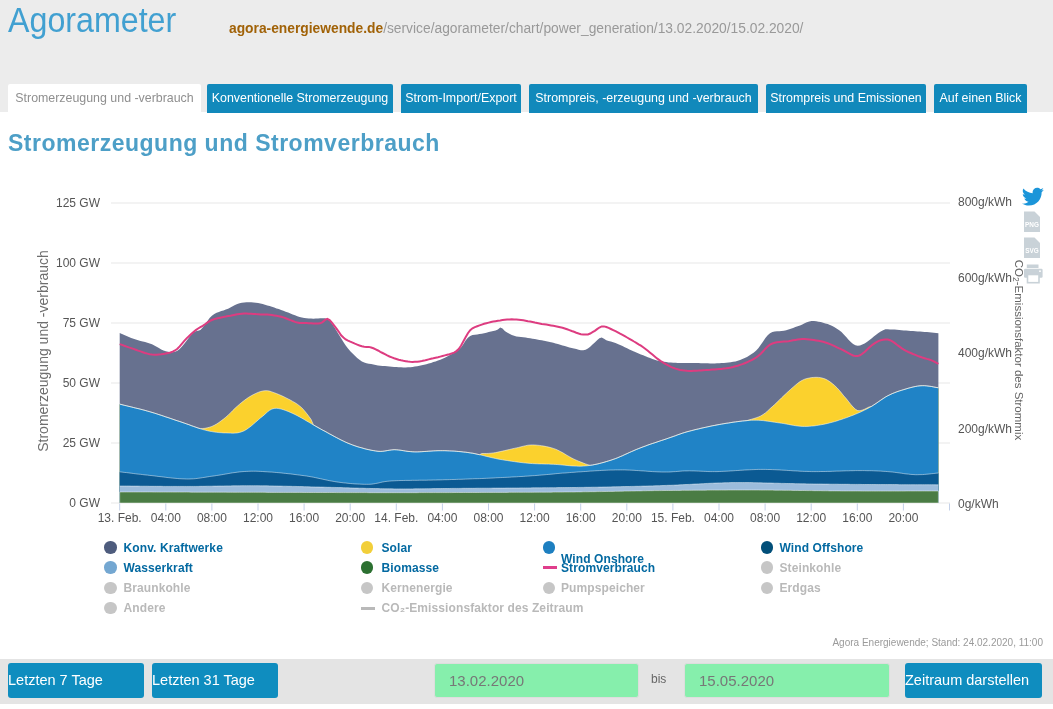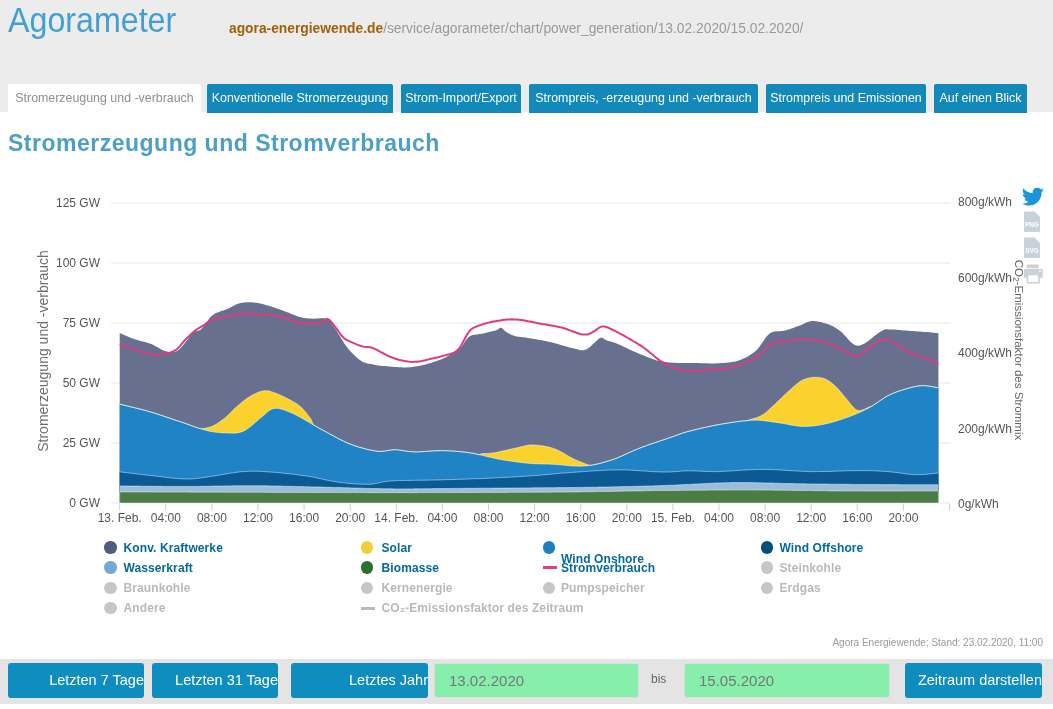--- a/index.html
+++ b/index.html
@@ -16,21 +16,21 @@
 #tab5{left:766px;width:160px}
 #tab6{left:934px;width:93px}
 #h2{left:8px;top:130px;font-size:23px;letter-spacing:0.5px;color:#4d9fc7;font-weight:bold}
 .ax{font-size:12px;fill:#555;font-family:"Liberation Sans",sans-serif}
 .leg{font-size:12px;font-weight:bold;color:#0369a1;white-space:nowrap;letter-spacing:0.1px}
 .leg.off{color:#b9b9b9}
 .dot{width:12.5px;height:12.5px;border-radius:50%}
 .dash{width:14px;height:3px}
 #stand{right:10px;top:637px;font-size:10px;color:#9a9a9a}
 #bbar{left:0;top:659px;width:1053px;height:45px;background:#e4e4e4}
-.btn{top:663px;height:35px;background:#0f8dbf;color:#fff;font-size:14.5px;text-align:right;line-height:35px;border-radius:3px}
+.btn{top:663px;height:35px;background:#0f8dbf;color:#fff;font-size:14.5px;text-align:left;line-height:35px;border-radius:3px}
 .inp{top:663px;height:35px;background:#86efac;border:1px solid #ddd;border-radius:3px;font-size:15px;color:#777;line-height:33px;padding-left:14px}
 #bis{left:651px;top:672px;font-size:12px;color:#666}
 </style></head>
 <body>
 <div id="page">
 <div id="header" class="abs"></div>
 <div id="logo" class="abs">Agorameter</div>
 <div id="url" class="abs"><b>agora-energiewende.de</b>/service/agorameter/chart/power_generation/13.02.2020/15.02.2020/</div>
 <div id="tab1" class="abs tab">Stromerzeugung und -verbrauch</div>
 <div id="tab2" class="abs tab">Konventionelle Stromerzeugung</div>
@@ -143,21 +143,20 @@
     <div class="abs dot" style="left:360.5px;top:581.6px;background:#c6c6c6"></div>
     <div class="abs leg off" style="left:381.5px;top:581.1px">Kernenergie</div>
     <div class="abs dot" style="left:542.5px;top:581.6px;background:#c6c6c6"></div>
     <div class="abs leg off" style="left:561.0px;top:581.1px">Pumpspeicher</div>
     <div class="abs dot" style="left:760.5px;top:581.6px;background:#c6c6c6"></div>
     <div class="abs leg off" style="left:779.5px;top:581.1px">Erdgas</div>
     <div class="abs dot" style="left:104.0px;top:601.9px;background:#c6c6c6"></div>
     <div class="abs leg off" style="left:123.5px;top:601.4px">Andere</div>
     <div class="abs dash" style="left:360.5px;top:606.9px;background:#b9b9b9"></div>
     <div class="abs leg off" style="left:381.5px;top:601.4px">CO₂-Emissionsfaktor des Zeitraum</div>
-<div id="stand" class="abs">Agora Energiewende; Stand: 23.02.2020, 11:00</div>
+<div id="stand" class="abs">Agora Energiewende; Stand: 24.02.2020, 11:00</div>
 <div id="bbar" class="abs"></div>
 <div class="abs btn" style="left:8px;width:136px">Letzten 7 Tage</div>
 <div class="abs btn" style="left:152px;width:126px">Letzten 31 Tage</div>
-<div class="abs btn" style="left:291px;width:137px">Letztes Jahr</div>
 <div class="abs inp" style="left:434px;width:205px">13.02.2020</div>
 <div id="bis" class="abs">bis</div>
 <div class="abs inp" style="left:684px;width:206px">15.05.2020</div>
 <div class="abs btn" style="left:905px;width:137px">Zeitraum darstellen</div>
 </div>
 </body></html>

